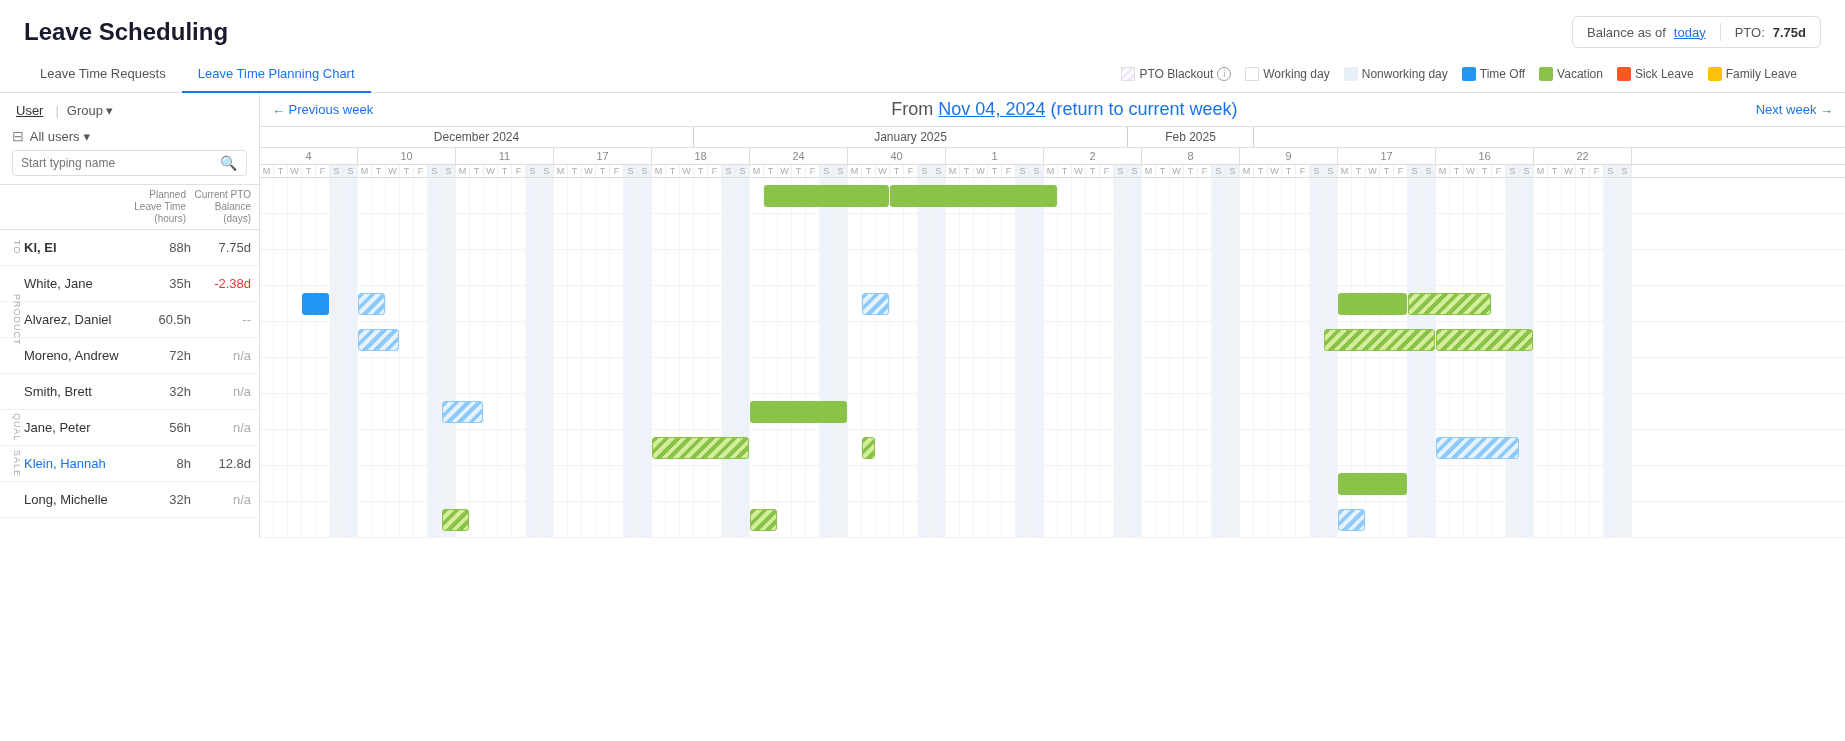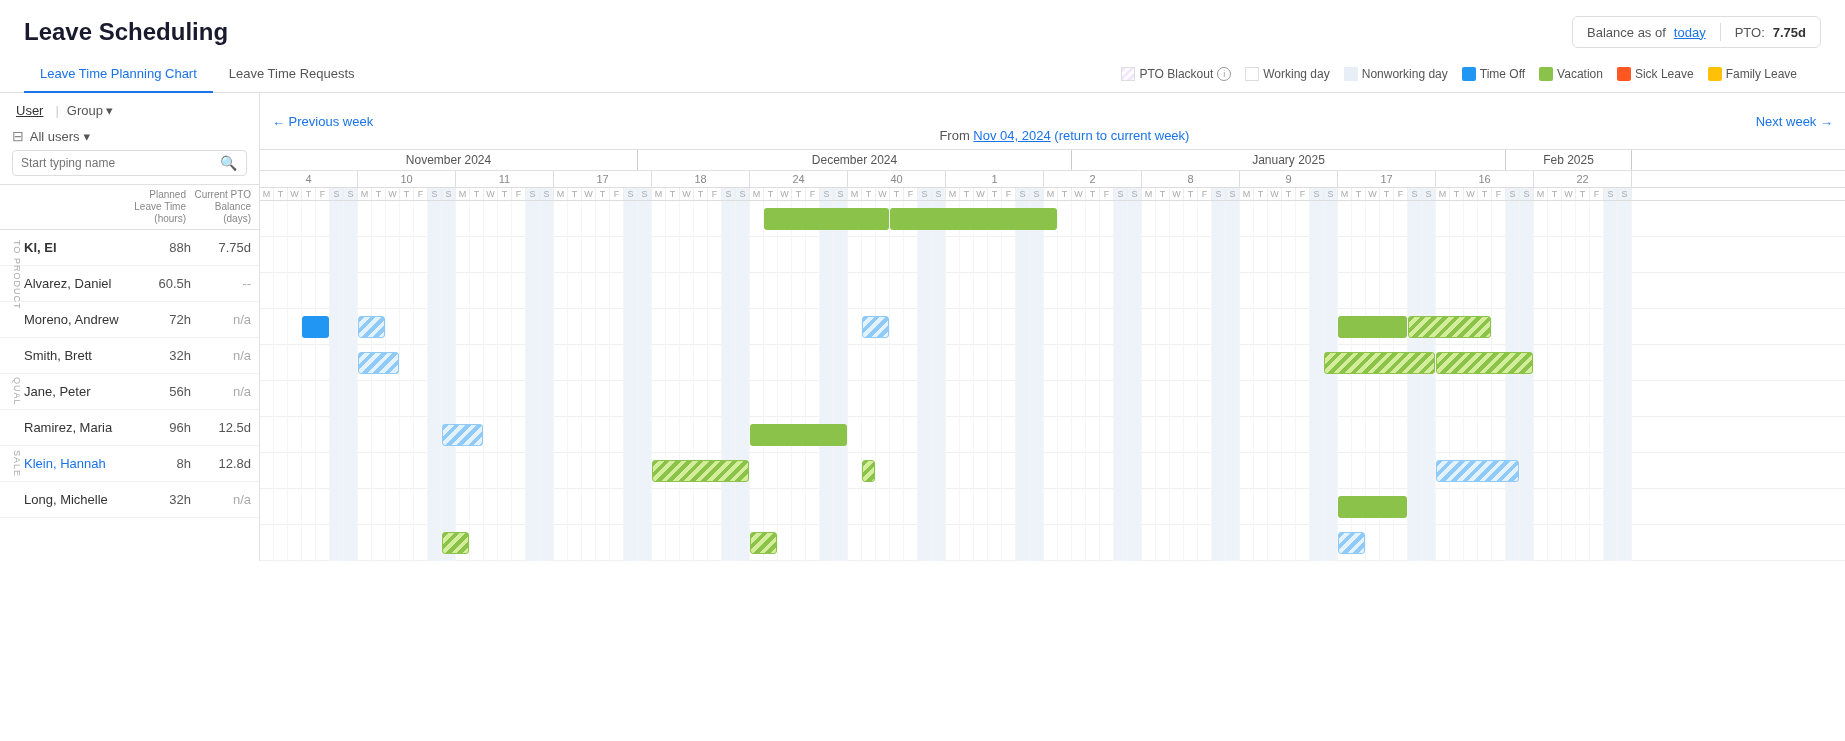--- a/index.html
+++ b/index.html
@@ -52,21 +52,21 @@
     .user-name.bold { font-weight: 600; }
     .user-name.link { color: #1a73e8; }
     .col-val { width: 60px; text-align: right; font-size: 13px; color: #555; }
     .col-val.negative { color: #e53935; }
     .col-val.na { color: #aaa; }
 
     
     .gantt-panel { flex: 1; overflow-x: auto; position: relative; }
     .gantt-nav { display: flex; align-items: center; justify-content: space-between; padding: 6px 12px; border-bottom: 1px solid #e0e0e0; font-size: 13px; }
     .nav-btn { color: #1a73e8; cursor: pointer; text-decoration: none; font-size: 13px; }
-    .nav-center { font-size: 13px; color: #555; margin-top: 29px; }
+    .nav-center { font-size: 18px; color: #555; }
     .nav-center .date-link { color: #1a73e8; text-decoration: underline; cursor: pointer; }
     .nav-center .return-link { color: #1a73e8; cursor: pointer; }
 
     
     .info-icon { display: inline-flex; align-items: center; justify-content: center; width: 14px; height: 14px; border-radius: 50%; border: 1px solid #999; font-size: 9px; color: #999; cursor: pointer; }
   </style>
 </head>
 <body>
 
 <div class="top-bar">
@@ -74,22 +74,22 @@
   <div class="balance-box">
     <span>Balance as of</span>
     <span class="today-link">today</span>
     <div class="divider-v"></div>
     <span>PTO:</span>
     <span class="pto-val">7.75d</span>
   </div>
 </div>
 
 <div class="tabs">
+  <a class="tab">Leave Time Requests</a>
   <a class="tab active">Leave Time Planning Chart</a>
-  <a class="tab">Leave Time Requests</a>
 
   <div style="flex:1"></div>
 
   <div class="legend" id="legend-container">
       <div class="legend-item">
         <div class="pto-blackout-swatch"></div>
         <span>PTO Blackout</span>
         <span class="info-icon">i</span>
       </div>
       <div class="legend-item">
@@ -153,20 +153,26 @@
     <div id="user-rows-container">
         <div class="user-row">
           <div class="dept-indicator">
             <span class="dept-vertical">TO</span>
           </div>
           <div class="user-name bold">Kl, El</div>
           <div class="col-val">88h</div>
           <div class="col-val ">7.75d</div>
         </div>
         <div class="user-row">
+          <div class="dept-indicator"></div>
+          <div class="user-name">White, Jane</div>
+          <div class="col-val">35h</div>
+          <div class="col-val negative">-2.38d</div>
+        </div>
+        <div class="user-row">
           <div class="dept-indicator">
             <span class="dept-vertical">PRODUCT</span>
           </div>
           <div class="user-name">Alvarez, Daniel</div>
           <div class="col-val">60.5h</div>
           <div class="col-val na">--</div>
         </div>
         <div class="user-row">
           <div class="dept-indicator"></div>
           <div class="user-name">Moreno, Andrew</div>
@@ -181,26 +187,20 @@
         </div>
         <div class="user-row">
           <div class="dept-indicator">
             <span class="dept-vertical">QUAL</span>
           </div>
           <div class="user-name">Jane, Peter</div>
           <div class="col-val">56h</div>
           <div class="col-val na">n/a</div>
         </div>
         <div class="user-row">
-          <div class="dept-indicator"></div>
-          <div class="user-name">Ramirez, Maria</div>
-          <div class="col-val">96h</div>
-          <div class="col-val ">12.5d</div>
-        </div>
-        <div class="user-row">
           <div class="dept-indicator">
             <span class="dept-vertical">SALE</span>
           </div>
           <div class="user-name link">Klein, Hannah</div>
           <div class="col-val">8h</div>
           <div class="col-val ">12.8d</div>
         </div>
         <div class="user-row">
           <div class="dept-indicator"></div>
           <div class="user-name">Long, Michelle</div>
@@ -214,21 +214,20 @@
     <div class="gantt-nav">
       <a class="nav-btn">← Previous week</a>
       <div class="nav-center">
         <span>From</span>&nbsp;<span class="date-link">Nov 04, 2024</span>&nbsp;<span class="return-link">(return to current week)</span>
       </div>
       <a class="nav-btn">Next week →</a>
     </div>
 
     <div id="gantt-grid-container" style="min-width: 1372px; position: relative;">
         <div style="display: flex; border-bottom: 1px solid rgb(224, 224, 224);">
-          <div style="width: 378px; flex-shrink: 0; text-align: center; font-size: 12px; color: rgb(85, 85, 85); font-weight: 500; padding: 3px 0px; border-right: 1px solid rgb(204, 204, 204);">November 2024</div>
           <div style="width: 434px; flex-shrink: 0; text-align: center; font-size: 12px; color: rgb(85, 85, 85); font-weight: 500; padding: 3px 0px; border-right: 1px solid rgb(204, 204, 204);">December 2024</div>
           <div style="width: 434px; flex-shrink: 0; text-align: center; font-size: 12px; color: rgb(85, 85, 85); font-weight: 500; padding: 3px 0px; border-right: 1px solid rgb(204, 204, 204);">January 2025</div>
           <div style="width: 126px; flex-shrink: 0; text-align: center; font-size: 12px; color: rgb(85, 85, 85); font-weight: 500; padding: 3px 0px; border-right: 1px solid rgb(204, 204, 204);">Feb 2025</div>
         </div>
         <div style="display: flex; border-bottom: 1px solid rgb(221, 221, 221);">
           <div style="width: 98px; flex-shrink: 0; text-align: center; font-size: 11px; color: rgb(136, 136, 136); padding: 2px 0px; border-right: 1px solid rgb(221, 221, 221);">4</div>
           <div style="width: 98px; flex-shrink: 0; text-align: center; font-size: 11px; color: rgb(136, 136, 136); padding: 2px 0px; border-right: 1px solid rgb(221, 221, 221);">10</div>
           <div style="width: 98px; flex-shrink: 0; text-align: center; font-size: 11px; color: rgb(136, 136, 136); padding: 2px 0px; border-right: 1px solid rgb(221, 221, 221);">11</div>
           <div style="width: 98px; flex-shrink: 0; text-align: center; font-size: 11px; color: rgb(136, 136, 136); padding: 2px 0px; border-right: 1px solid rgb(221, 221, 221);">17</div>
           <div style="width: 98px; flex-shrink: 0; text-align: center; font-size: 11px; color: rgb(136, 136, 136); padding: 2px 0px; border-right: 1px solid rgb(221, 221, 221);">18</div>

